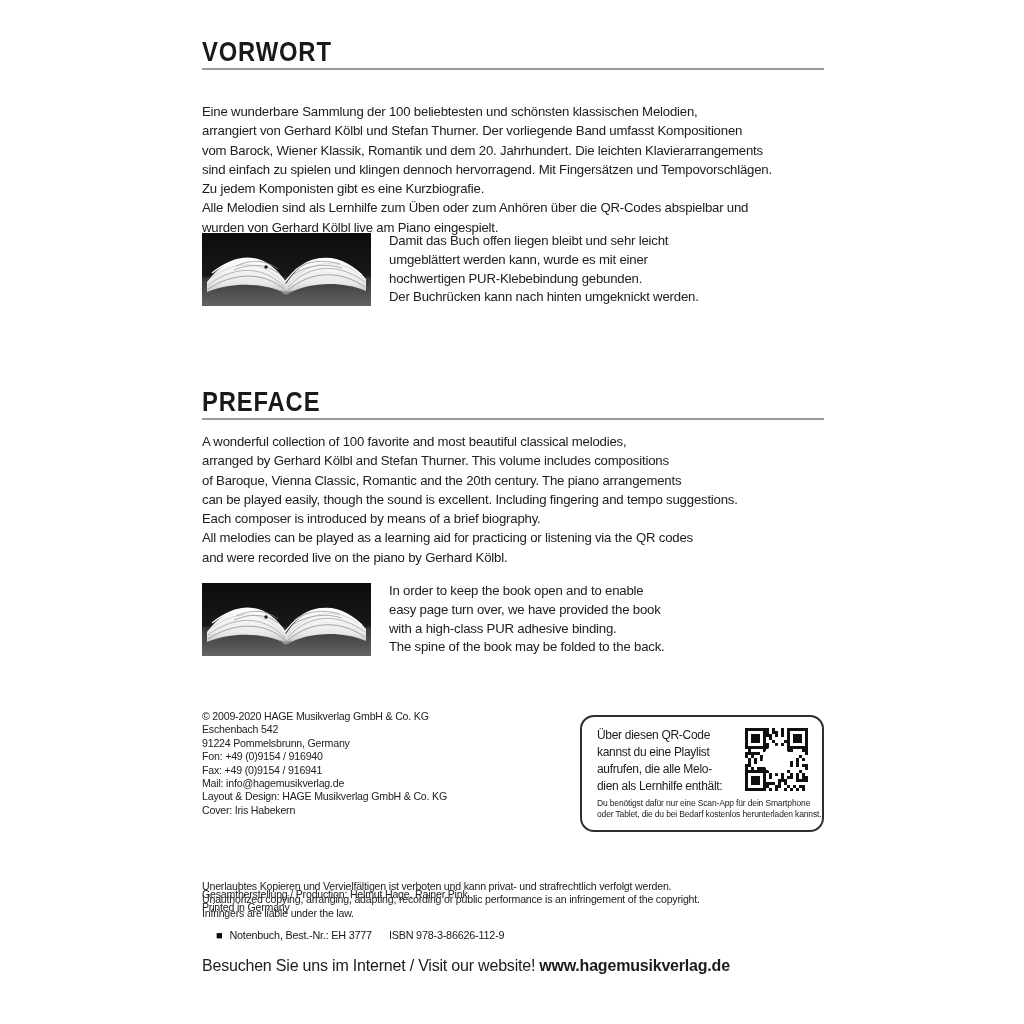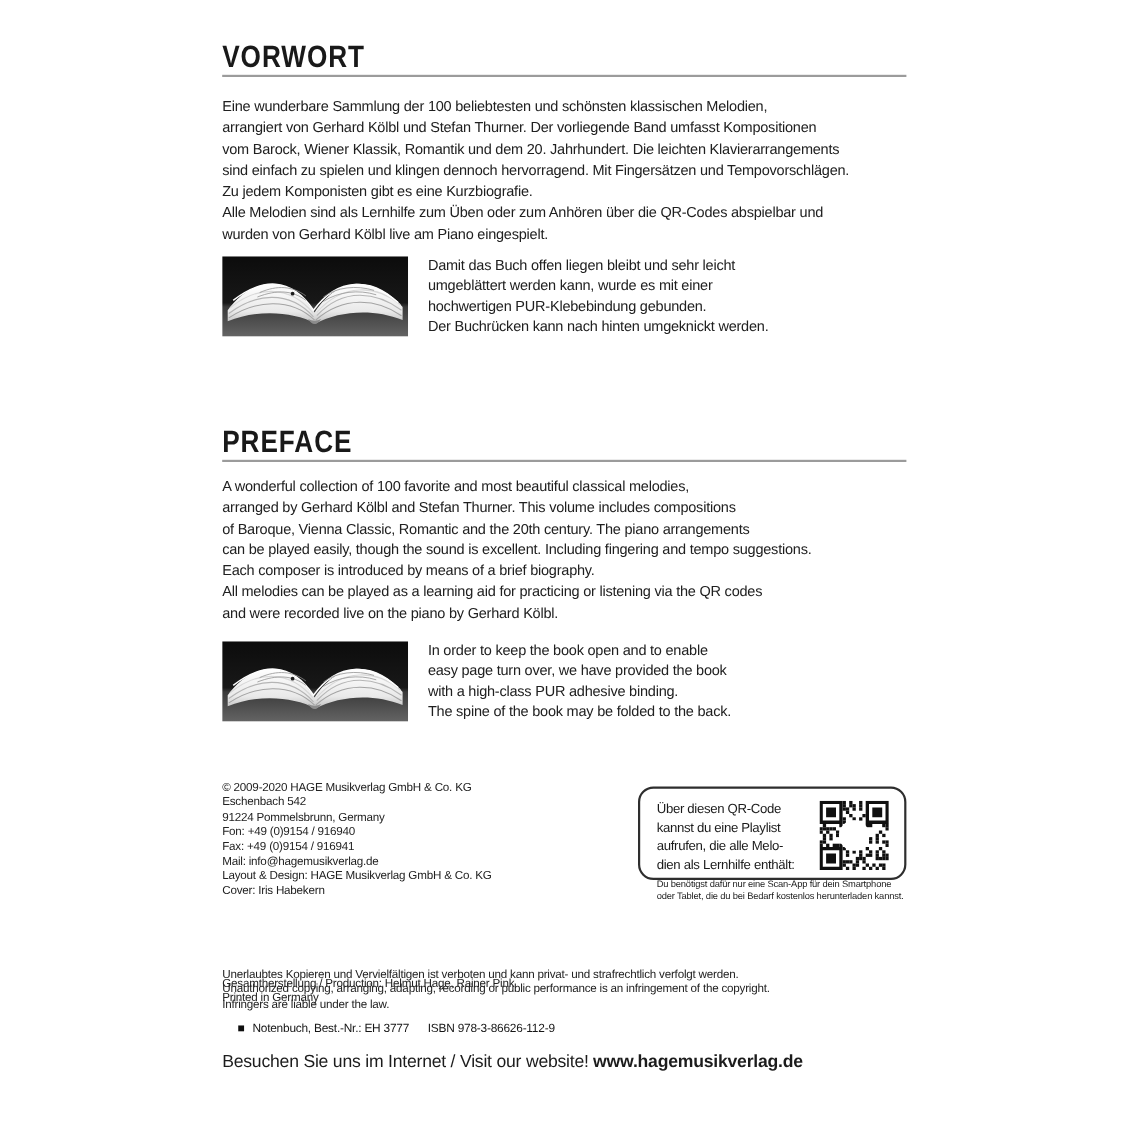--- a/index.html
+++ b/index.html
@@ -13,21 +13,21 @@
   .caption{position:absolute;left:389px;margin:0;font-size:13.2px;line-height:18.8px;
         letter-spacing:-.2px;white-space:pre-line;color:#202020;}
   .bookimg{position:absolute;left:202px;width:169px;height:73px;display:block;}
   .smallblock{position:absolute;left:202px;margin:0;font-size:10.6px;line-height:13.4px;
         letter-spacing:-.2px;white-space:pre-line;color:#222;}
   .product-line{position:absolute;left:216px;top:929px;font-size:10.8px;letter-spacing:-.2px;color:#161616;}
   .product-line .sq{font-size:11px;margin-right:7px;color:#0e0e0e;}
   .product-line .isbn{margin-left:17px;}
   .website{position:absolute;left:202px;top:957px;margin:0;font-size:16px;letter-spacing:-.2px;color:#1c1c1c;}
   .website b{margin-left:4px;font-weight:700;}
-  .qr-box{position:absolute;left:580px;top:715px;width:244px;height:85px;box-sizing:border-box;
+  .qr-box{position:absolute;left:580px;top:715px;width:244px;height:117px;box-sizing:border-box;
         border:2px solid #2e2e2e;border-radius:14px;background:#fff;}
   .qr-main{position:absolute;left:15px;top:10px;margin:0;font-size:12px;line-height:16.9px;
         letter-spacing:-.3px;white-space:pre-line;color:#1b1b1b;}
   .qr-note{position:absolute;left:15px;top:81px;margin:0;font-size:8.5px;line-height:11.3px;
         letter-spacing:-.15px;white-space:pre-line;color:#1b1b1b;}
   .qr-svg{position:absolute;right:14px;top:11px;}
 </style>
 </head>
 <body>
 
@@ -45,21 +45,21 @@
       <stop offset="1" stop-color="#c0c0c0"></stop>
     </linearGradient>
   </defs>
 </svg>
 
 <div class="page">
 
   <section>
     <h1 class="title" style="top:37px">VORWORT</h1>
     <div class="rule" style="top:68px"></div>
-    <p class="para" style="top:87px">Eine wunderbare Sammlung der 100 beliebtesten und schönsten klassischen Melodien,
+    <p class="para" style="top:102px">Eine wunderbare Sammlung der 100 beliebtesten und schönsten klassischen Melodien,
 arrangiert von Gerhard Kölbl und Stefan Thurner. Der vorliegende Band umfasst Kompositionen
 vom Barock, Wiener Klassik, Romantik und dem 20. Jahrhundert. Die leichten Klavierarrangements
 sind einfach zu spielen und klingen dennoch hervorragend. Mit Fingersätzen und Tempovorschlägen.
 Zu jedem Komponisten gibt es eine Kurzbiografie.
 Alle Melodien sind als Lernhilfe zum Üben oder zum Anhören über die QR-Codes abspielbar und
 wurden von Gerhard Kölbl live am Piano eingespielt.</p>
 
     <svg class="bookimg" style="top:233px" viewBox="0 0 169 73">
       <rect width="169" height="73" fill="url(#bgG)"></rect>
       <path d="M5 49 C 26 20, 60 14, 84 51 C 108 14, 142 20, 164 46 L164 58 C 137 47, 106 50, 85 61 C 64 50, 32 48, 5 59 Z" fill="url(#pgG)"></path>

